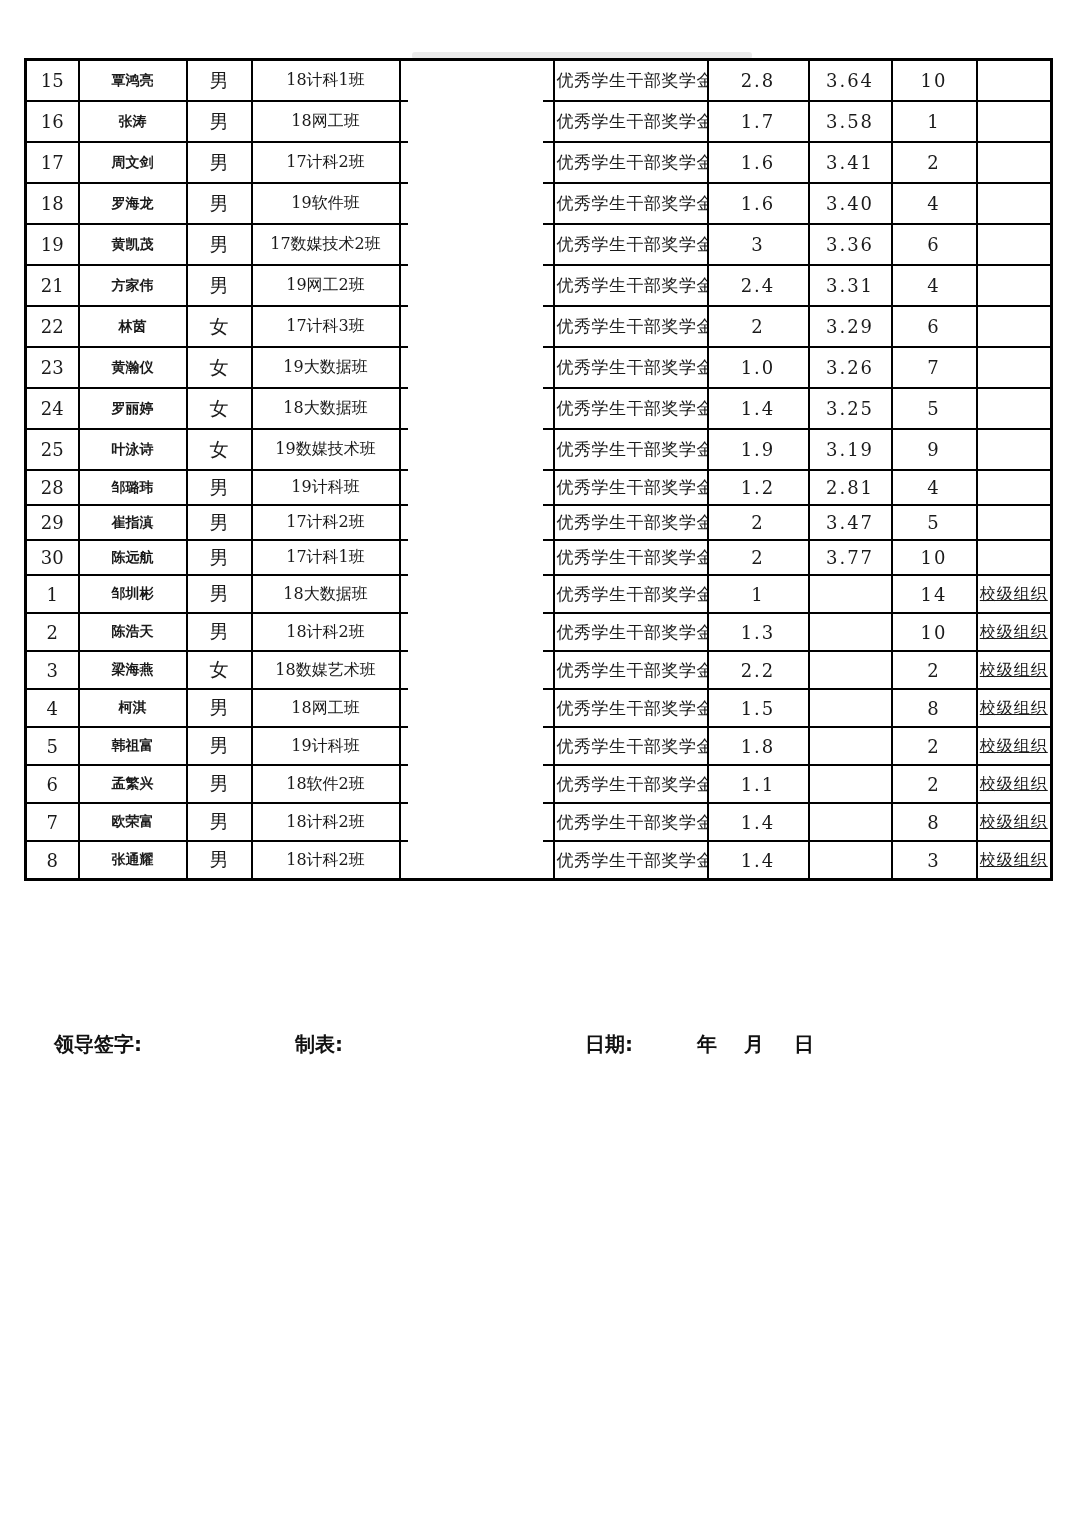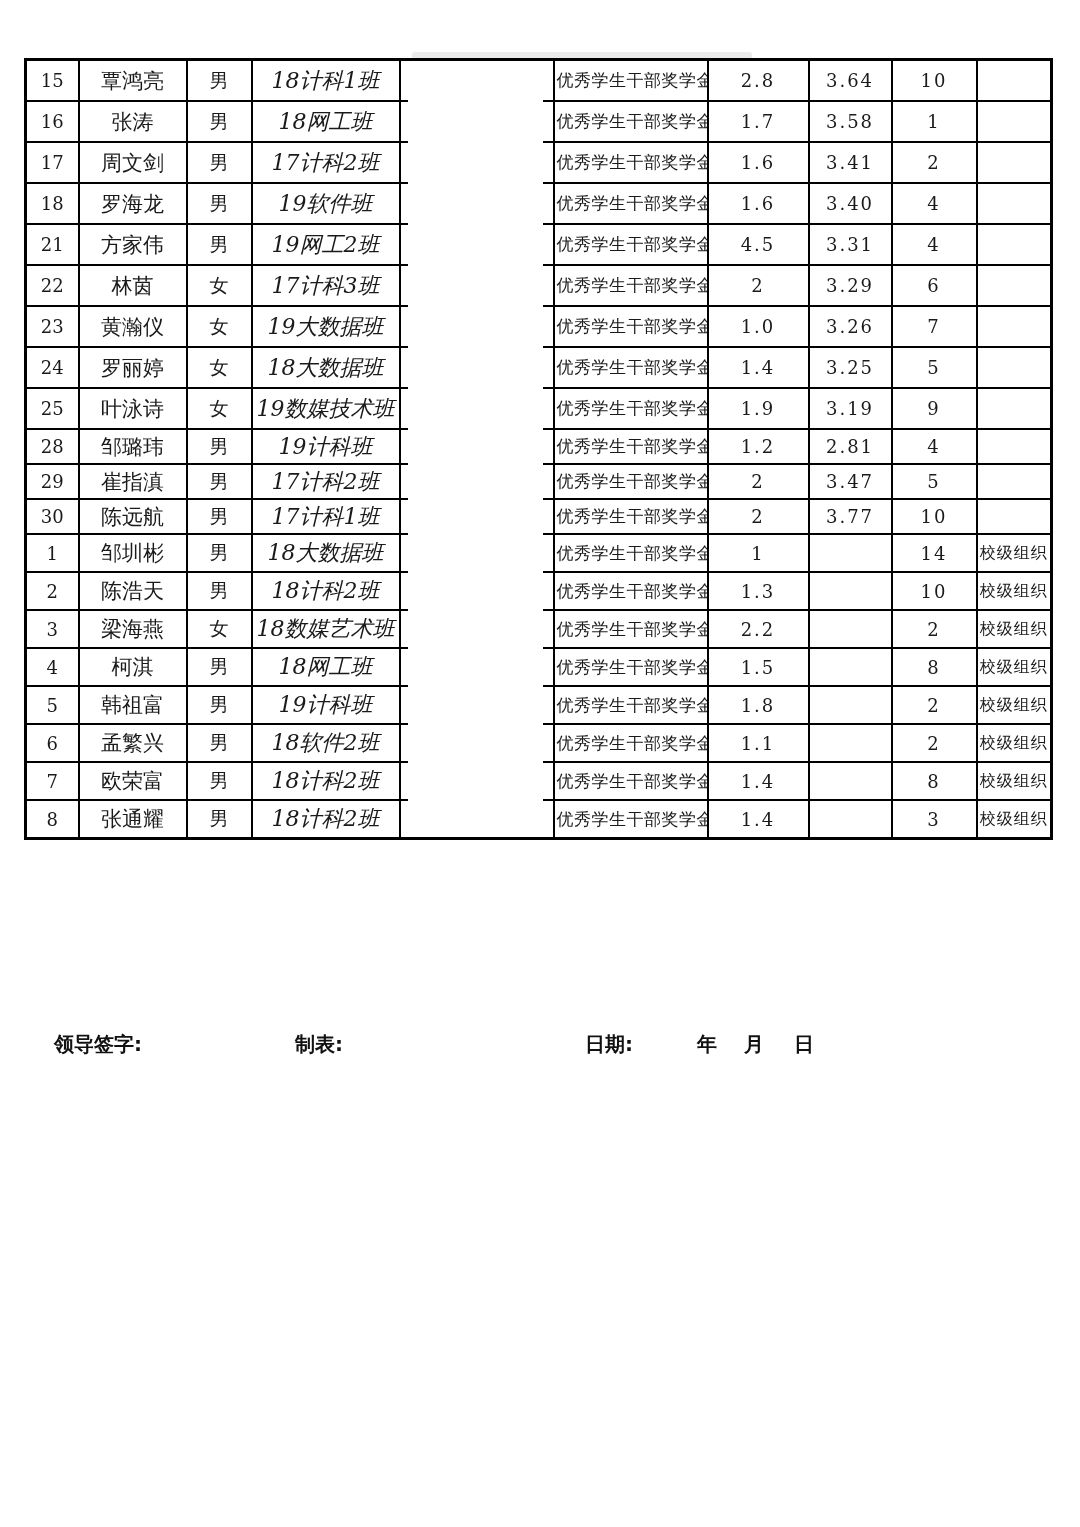--- a/index.html
+++ b/index.html
@@ -27,27 +27,27 @@
     text-align:center;
     vertical-align:middle;
     padding:0 2px;
     overflow:hidden;
     white-space:nowrap;
   }
   .r-tall td{height:39px;}
   .r-mid td{height:33px;}
   .r-low td{height:36px;}
   .c-no{font-size:18px;}
-  .c-name{font-size:21px;}
+  .c-name{font-size:14px;font-weight:bold;}
   .c-gender{font-size:19px;}
-  .c-class{font-size:22px;font-style:italic;}
+  .c-class{font-size:16px;}
   .c-blank{background:transparent;}
   .c-award{font-size:17px;letter-spacing:0.5px;}
   .num{font-size:18px;letter-spacing:2px;}
-  .c-org{font-size:16px;letter-spacing:1px;}
+  .c-org{font-size:16px;letter-spacing:1px;text-decoration:underline;}
   
   .redact{
     position:absolute;
     left:384px;top:4px;
     width:135px;height:calc(100% - 8px);
     background:#ffffff;
   }
   
   .smudge{
     position:absolute;
@@ -138,27 +138,39 @@
             <td class="c-gender">男</td>
             <td class="c-class">19软件班</td>
             <td class="c-blank"></td>
             <td class="c-award">优秀学生干部奖学金</td>
             <td class="num c-score">1.6</td>
             <td class="num c-gpa">3.40</td>
             <td class="num c-rank">4</td>
             <td class="c-org"></td>
           </tr>
           <tr class="r-tall">
+            <td class="c-no">19</td>
+            <td class="c-name">黄凯茂</td>
+            <td class="c-gender">男</td>
+            <td class="c-class">17数媒技术2班</td>
+            <td class="c-blank"></td>
+            <td class="c-award">优秀学生干部奖学金</td>
+            <td class="num c-score">3</td>
+            <td class="num c-gpa">3.36</td>
+            <td class="num c-rank">6</td>
+            <td class="c-org"></td>
+          </tr>
+          <tr class="r-tall">
             <td class="c-no">21</td>
             <td class="c-name">方家伟</td>
             <td class="c-gender">男</td>
             <td class="c-class">19网工2班</td>
             <td class="c-blank"></td>
             <td class="c-award">优秀学生干部奖学金</td>
-            <td class="num c-score">4.5</td>
+            <td class="num c-score">2.4</td>
             <td class="num c-gpa">3.31</td>
             <td class="num c-rank">4</td>
             <td class="c-org"></td>
           </tr>
           <tr class="r-tall">
             <td class="c-no">22</td>
             <td class="c-name">林茵</td>
             <td class="c-gender">女</td>
             <td class="c-class">17计科3班</td>
             <td class="c-blank"></td>

